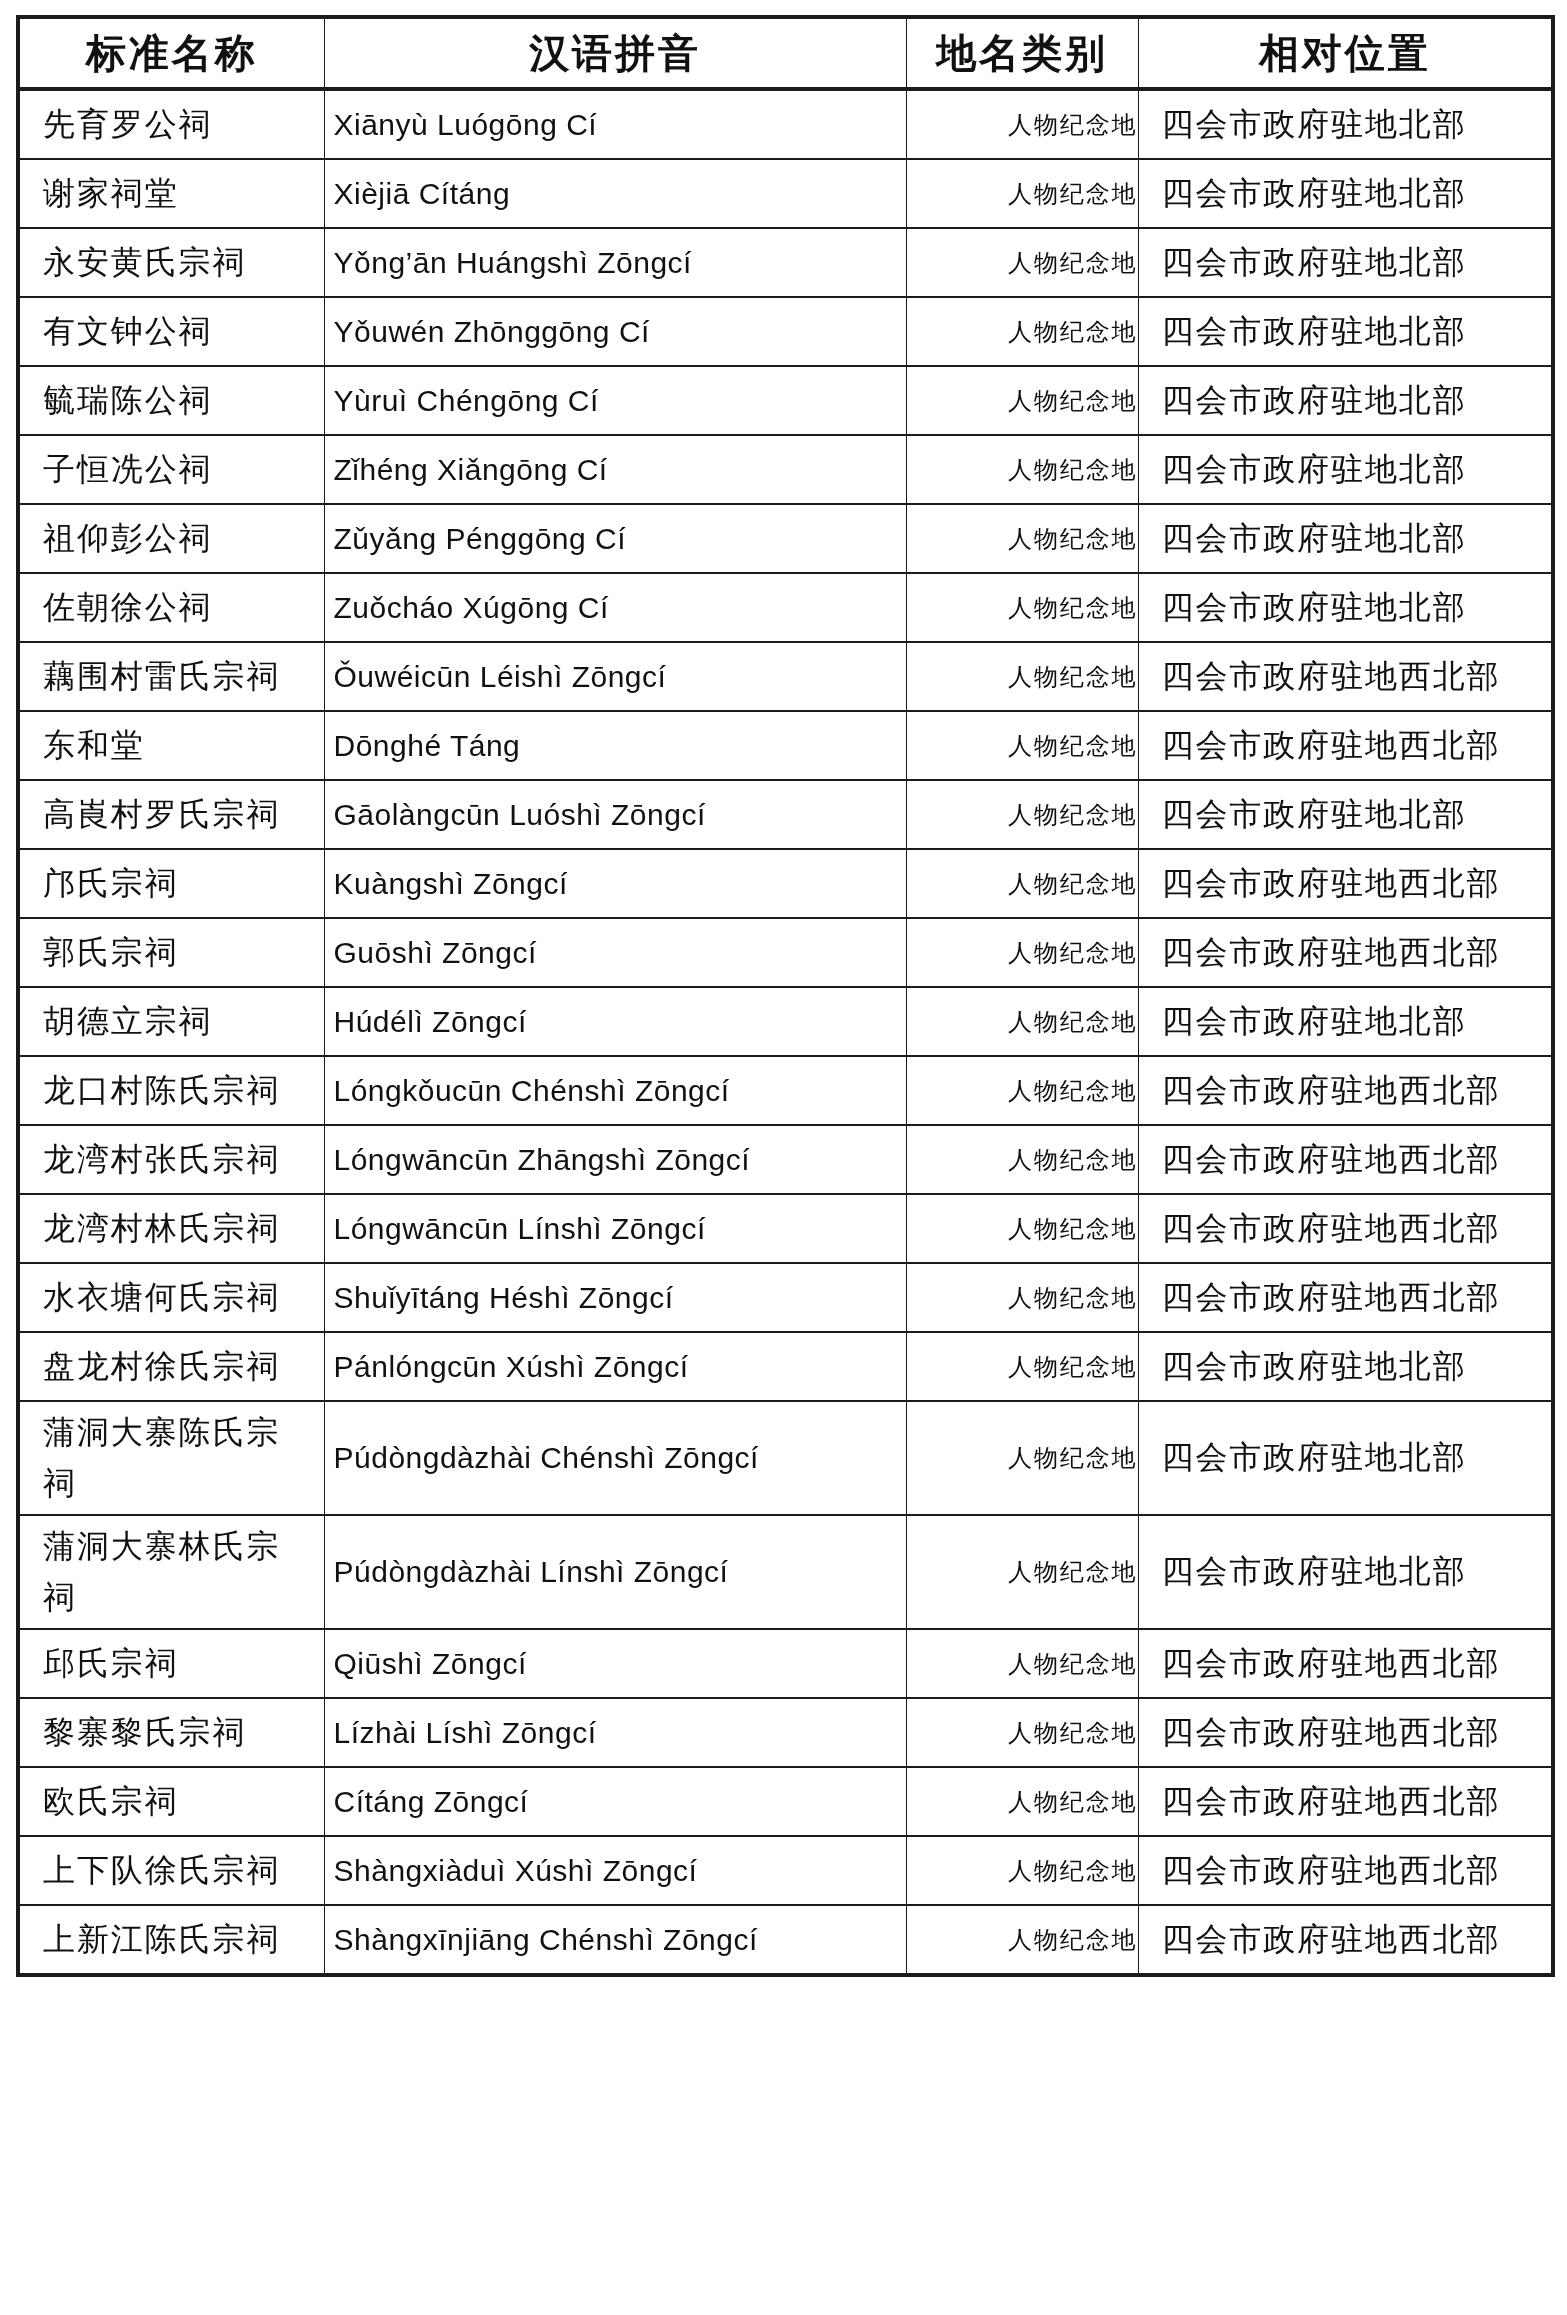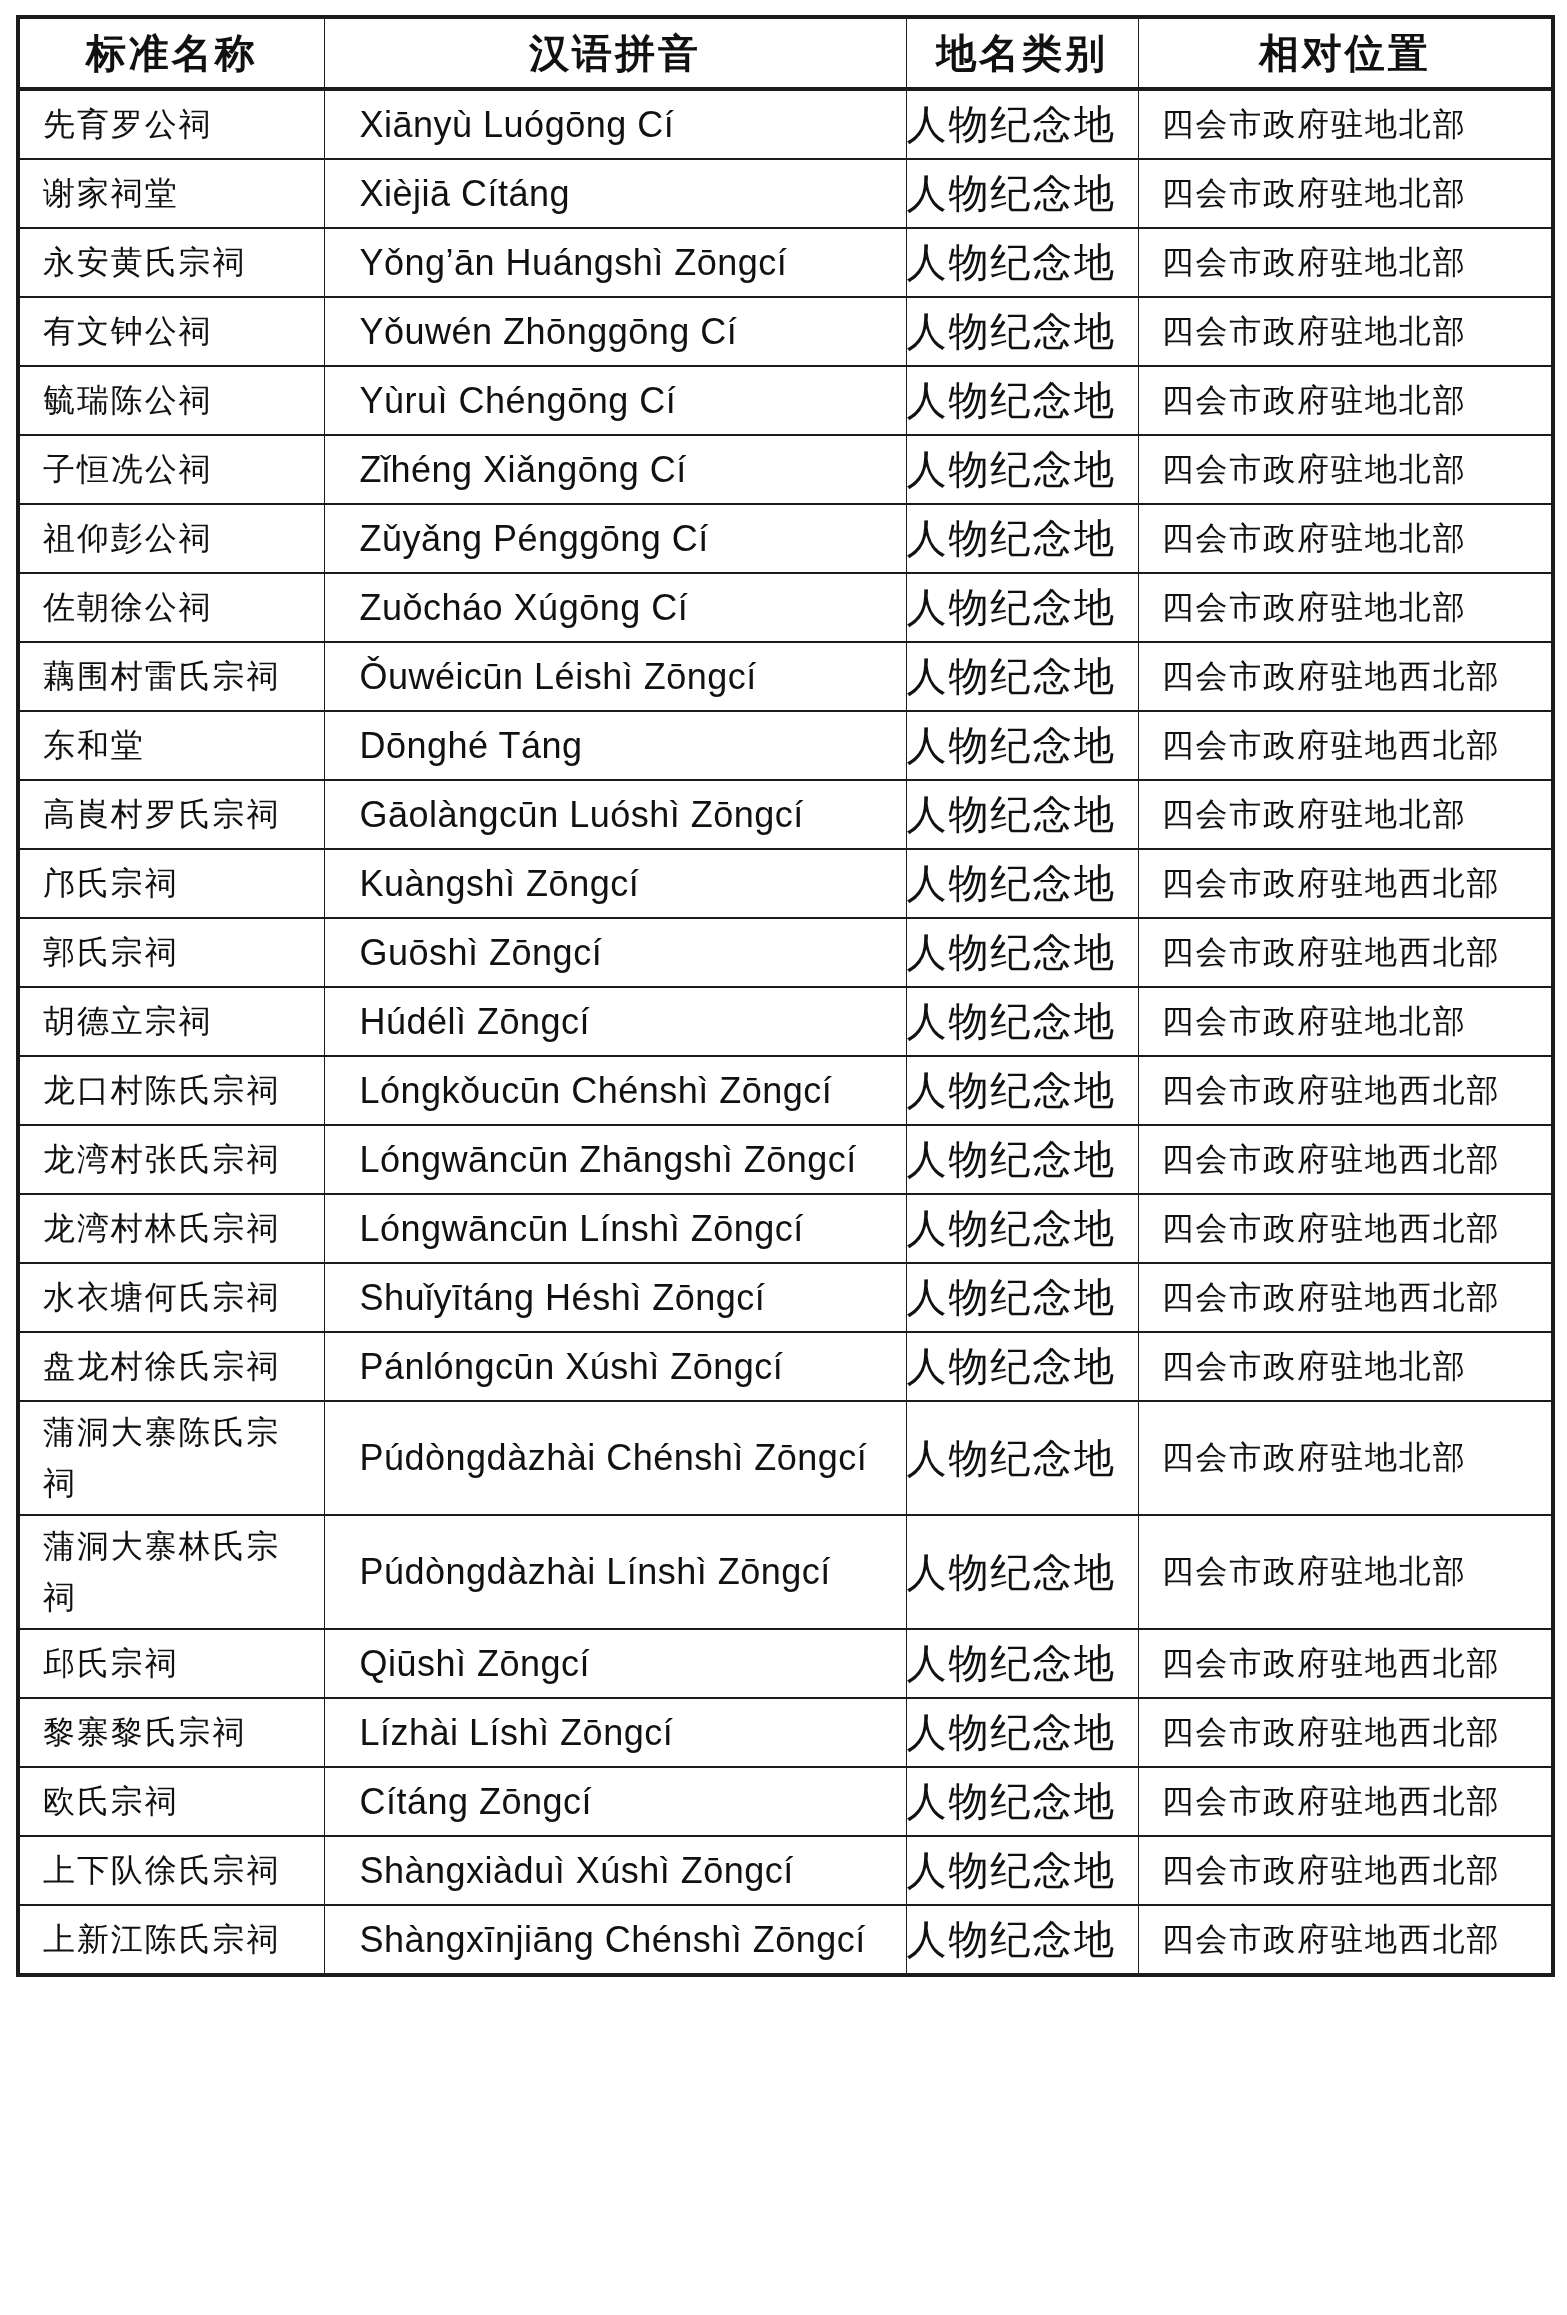--- a/index.html
+++ b/index.html
@@ -59,31 +59,31 @@
     font-size: 32px;
     letter-spacing: 1.9px;
     text-align: left;
     padding-left: 23px;
     padding-right: 9.5px;
     line-height: 1.6;
     word-break: break-all;
   }
   td.cell-pinyin {
     font-family: "Liberation Sans", "DejaVu Sans", sans-serif;
-    font-size: 36px;
+    font-size: 30px;
     letter-spacing: 0.5px;
     text-align: left;
-    padding-left: 35px;
+    padding-left: 9px;
     padding-right: 7.6px;
   }
   td.cell-category {
     font-family: "Liberation Serif", "DejaVu Serif", serif;
-    font-size: 40px;
+    font-size: 24px;
     letter-spacing: 1.9px;
-    text-align: left;
+    text-align: right;
   }
   td.cell-location {
     font-family: "Liberation Serif", "DejaVu Serif", serif;
     font-size: 32px;
     letter-spacing: 1.9px;
     text-align: left;
     padding-left: 23px;
     padding-right: 5.7px;
   }
 </style>

